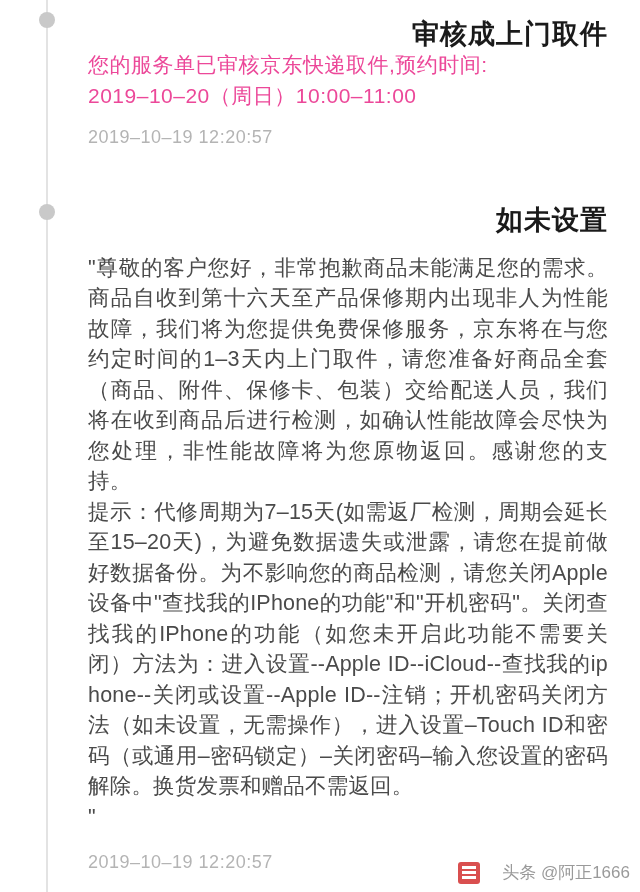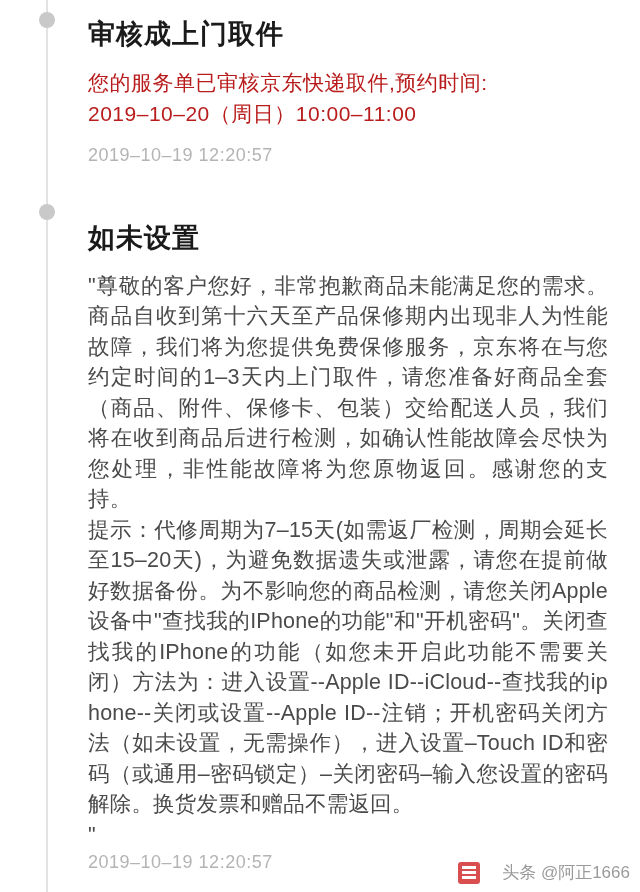--- a/index.html
+++ b/index.html
@@ -52,30 +52,31 @@
   .block {
     position: relative;
   }
 
   .block-title {
     font-size: 27px;
     font-weight: bold;
     color: #1a1a1a;
     letter-spacing: 1px;
     line-height: 1.2;
+    text-align: right;
   }
   .block-1 .block-title { padding-top: 18px; }
   .block-2 .block-title { padding-top: 14px; }
 
   .block-body {
     font-size: 21px;
-    color: #b91c1c;
+    color: #ec4899;
     line-height: 1.45;
     letter-spacing: 0.5px;
-    margin-top: 18px;
+    margin-top: 0;
     white-space: pre-wrap;
     word-break: break-all;
   }
 
   .block-time {
     font-size: 18px;
     color: #b4b4b4;
     letter-spacing: 0.5px;
     margin-top: 16px;
   }

